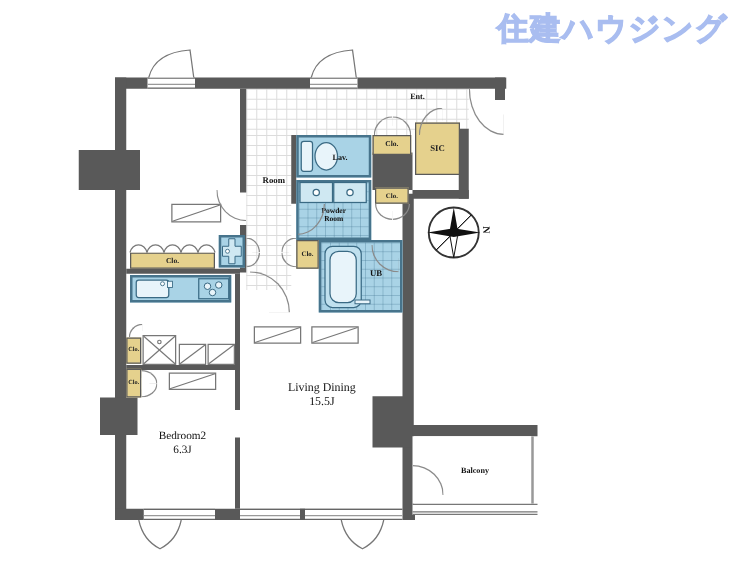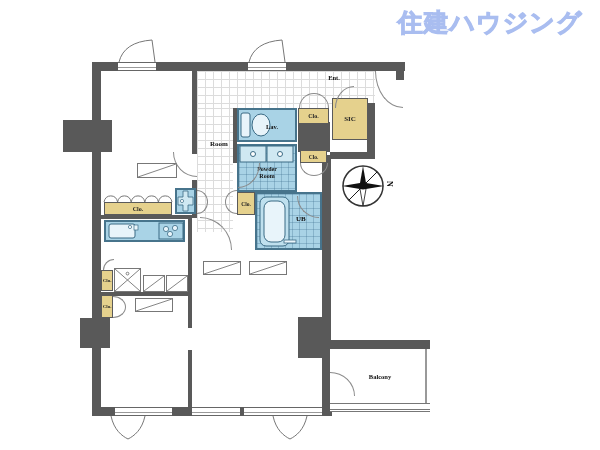--- a/index.html
+++ b/index.html
@@ -235,14 +235,20 @@
     <polygon points="8,9 19,20 22,23 15,16" fill="#111"></polygon>
     <polygon points="36,9 25,20 22,23 29,16" fill="#fff" stroke="#111" stroke-width="0.8"></polygon>
     <polygon points="8,37 19,26 22,23 15,30" fill="#fff" stroke="#111" stroke-width="0.8"></polygon>
     <polygon points="36,37 25,26 22,23 29,30" fill="#111"></polygon>
     <polygon points="1,23 22,19.5 43,23 22,26.5" fill="#111"></polygon>
   </svg>
   <div class="lbl" style="left:386px;top:179px;font-size:8px;font-weight:bold;transform:rotate(90deg);">N</div>
 
   <div class="lbl" style="left:204px;top:140px;width:30px;font-size:7px;font-weight:bold;">Room</div>
   <div class="lbl" style="left:322px;top:74px;width:24px;font-size:6.5px;font-weight:bold;">Ent.</div>
+  <div class="lbl" style="left:200px;top:306px;width:115px;font-size:9.5px;">
+    <span>Living Dining</span><br>
+    <span>15.5J</span></div>
+  <div class="lbl" style="left:103px;top:343px;width:86px;font-size:9px;">
+    <span>Bedroom2</span><br>
+    <span>6.3J</span></div>
 
 </div>
 
 </body></html>

